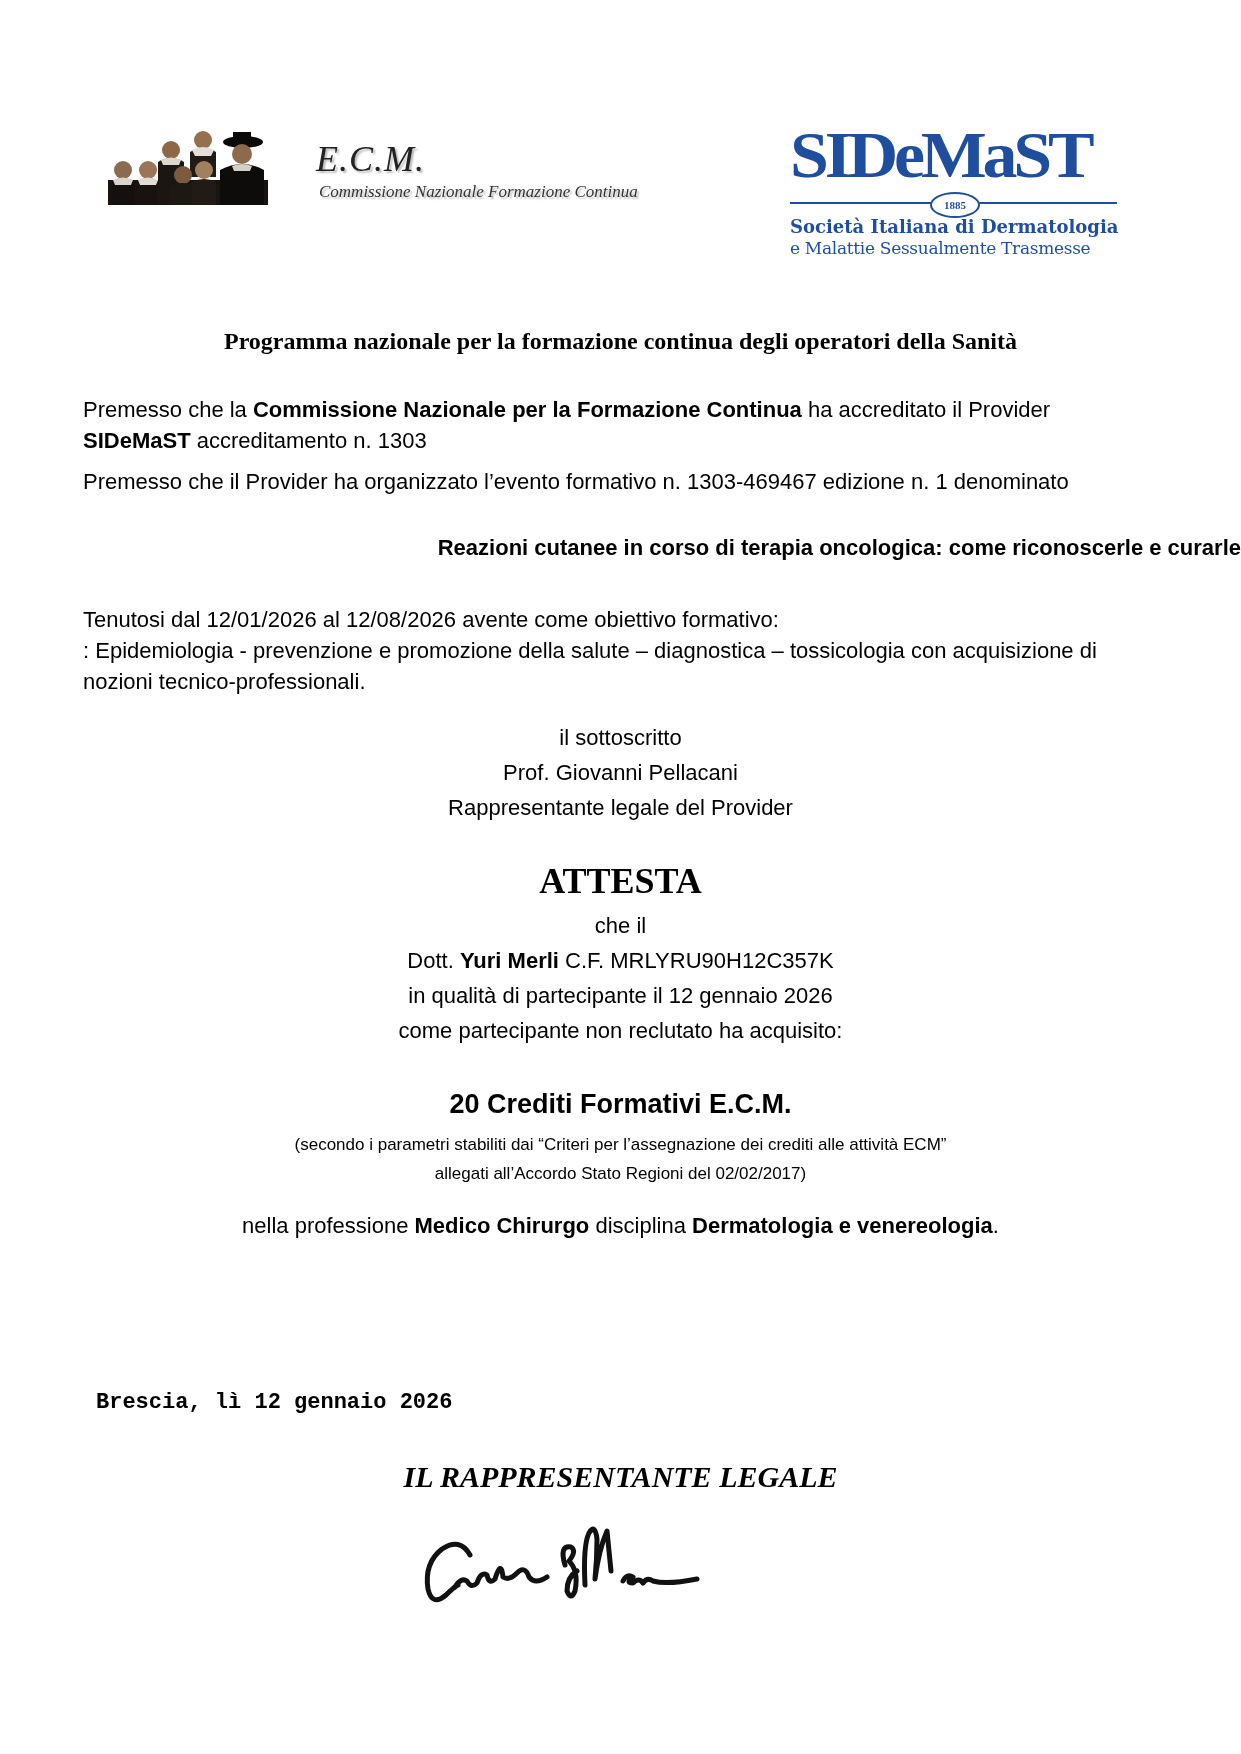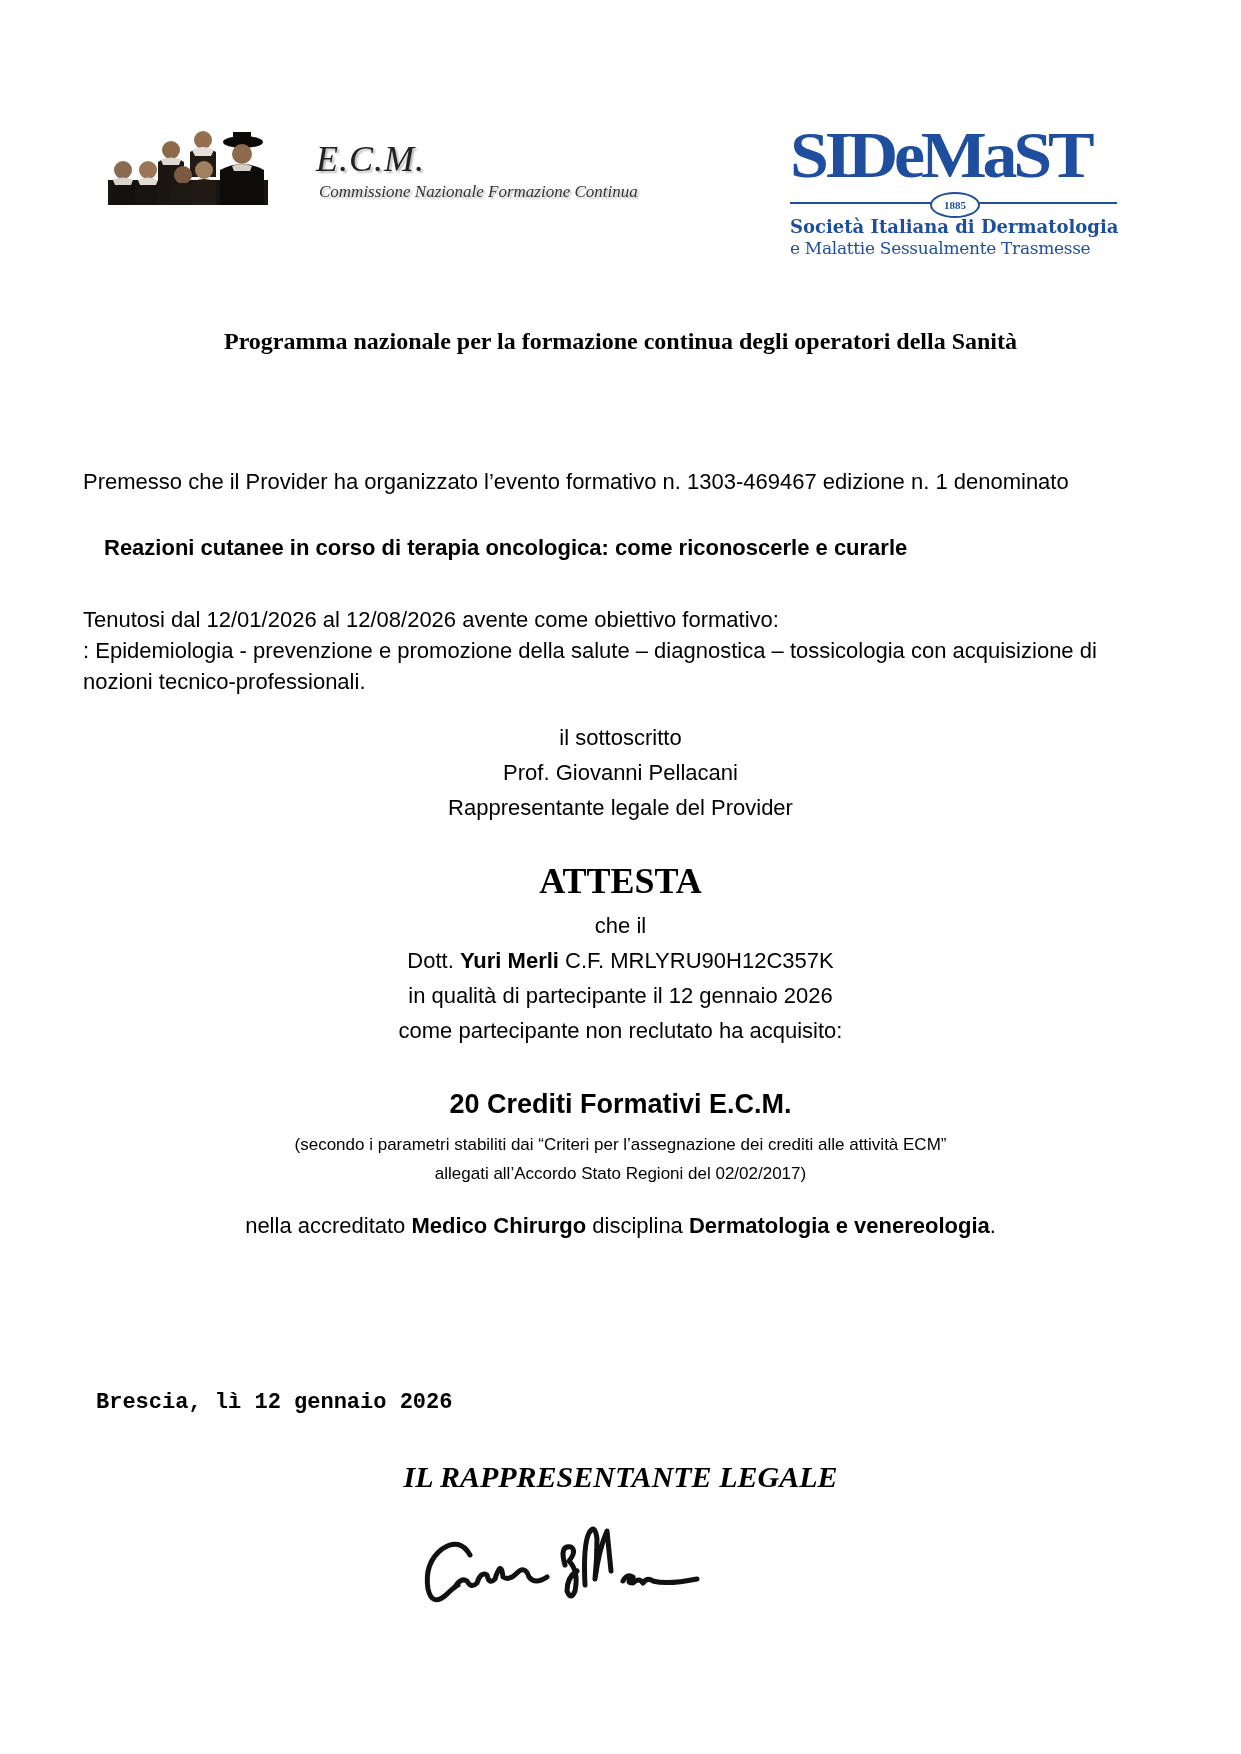--- a/index.html
+++ b/index.html
@@ -20,21 +20,21 @@
   .sid-line1 { position: absolute; left: 0; top: 88px; font-family: "DejaVu Serif", serif; font-weight: bold; font-size: 18px; white-space: nowrap; }
   .sid-line2 { position: absolute; left: 0; top: 110px; font-family: "DejaVu Serif", serif; font-size: 17px; white-space: nowrap; letter-spacing: -0.3px; }
 
   .serif-bold { font-family: "Liberation Serif", serif; font-weight: bold; }
   .sans { font-family: "Liberation Sans", sans-serif; }
 
   .program-title { position: absolute; left: 0; width: 1241px; top: 328px; text-align: center; font-size: 24px; }
   .para { position: absolute; left: 83px; width: 1080px; font-size: 22px; line-height: 31px; }
   .p1 { top: 394px; }
   .p2 { top: 466px; }
-  .event-title { position: absolute; left: 0; width: 1241px; top: 535px; text-align: left; font-size: 22px; font-weight: bold; padding-left: 104px; box-sizing: border-box; }
+  .event-title { position: absolute; left: 0; width: 1241px; top: 535px; text-align: right; font-size: 22px; font-weight: bold; padding-left: 104px; box-sizing: border-box; }
   .p3 { top: 604px; }
 
   .center { position: absolute; left: 0; width: 1241px; text-align: center; }
   .sig-lines { top: 720px; font-size: 22px; line-height: 35px; }
   .attesta { top: 860px; font-size: 36px; }
   .attesta-lines { top: 908px; font-size: 22px; line-height: 35px; }
   .credits { top: 1089px; font-size: 27px; font-weight: bold; }
   .criteria { top: 1130px; font-size: 17px; line-height: 29px; }
   .profession { top: 1213px; font-size: 22px; }
 
@@ -80,20 +80,23 @@
   <div class="sid-logo">
     <div class="sid-title">SIDeMaST</div>
     <div class="sid-rule"></div>
     <div class="sid-badge">1885</div>
     <div class="sid-line1">Società Italiana di Dermatologia</div>
     <div class="sid-line2">e Malattie Sessualmente Trasmesse</div>
   </div>
 
   <div class="program-title serif-bold">Programma nazionale per la formazione continua degli operatori della Sanità</div>
 
+  <div class="para p1 sans">
+    <span>Premesso che la </span><b>Commissione Nazionale per la Formazione Continua</b><span> ha accreditato il Provider </span><b>SIDeMaST</b><span> accreditamento n. 1303</span>
+  </div>
 
   <div class="para p2 sans">Premesso che il Provider ha organizzato l’evento formativo n. 1303-469467 edizione n. 1 denominato</div>
 
   <div class="event-title sans">Reazioni cutanee in corso di terapia oncologica: come riconoscerle e curarle</div>
 
   <div class="para p3 sans">
     <div>Tenutosi dal 12/01/2026 al 12/08/2026 avente come obiettivo formativo:</div>
     <div>: Epidemiologia - prevenzione e promozione della salute – diagnostica – tossicologia con acquisizione di nozioni tecnico-professionali.</div>
   </div>
 
@@ -115,21 +118,21 @@
   </div>
 
   <div class="center credits sans">20 Crediti Formativi E.C.M.</div>
 
   <div class="center criteria sans">
     <div>(secondo i parametri stabiliti dai “Criteri per l’assegnazione dei crediti alle attività ECM”</div>
     <div>allegati all’Accordo Stato Regioni del 02/02/2017)</div>
   </div>
 
   <div class="center profession sans">
-    <span>nella accreditato </span><b>Medico Chirurgo</b><span> disciplina </span><b>Dermatologia e venereologia</b><span>.</span>
+    <span>nella professione </span><b>Medico Chirurgo</b><span> disciplina </span><b>Dermatologia e venereologia</b><span>.</span>
   </div>
 
   <div class="place-date serif-bold">Brescia, lì 12 gennaio 2026</div>
 
   <div class="rep-title serif-bold">IL RAPPRESENTANTE LEGALE</div>
 
   <svg class="signature" viewBox="0 0 310 100">
     <g fill="none" stroke="#111" stroke-width="5" stroke-linecap="round" stroke-linejoin="round">
       <path d="M55 40 q-10 -18 -28 -6 q-18 14 -14 40 q4 18 18 6 q8 -8 12 -10"></path>
       <path d="M40 72 q6 -10 12 -6 q4 8 10 2 q4 -12 10 -8 q2 10 8 4 q6 -20 8 -2 q6 4 14 -4 q8 -8 12 4 q6 8 18 0"></path>

